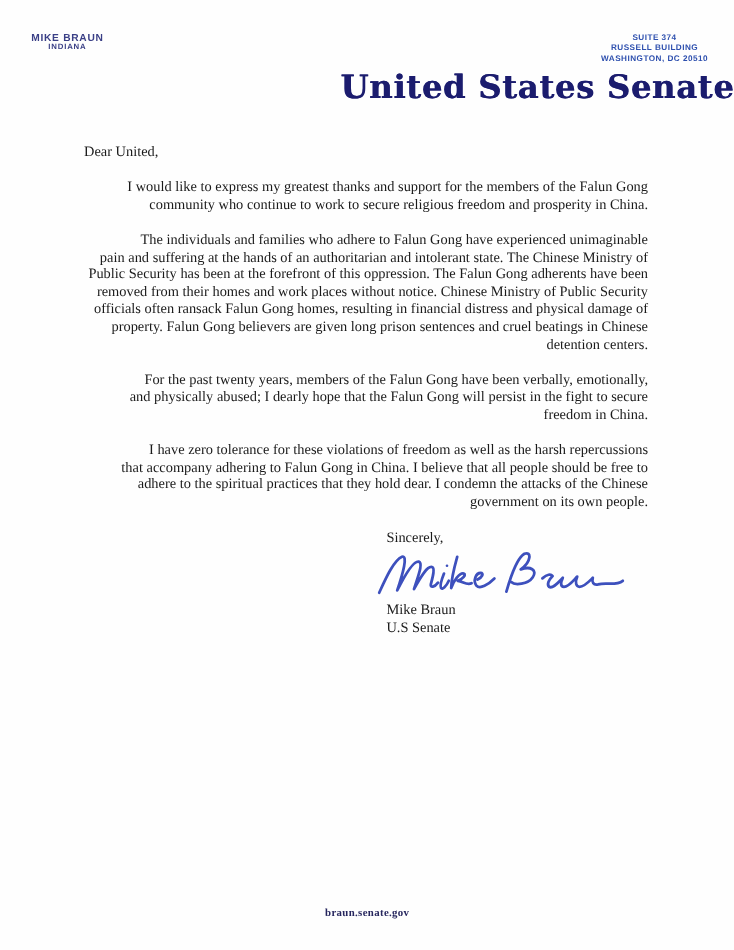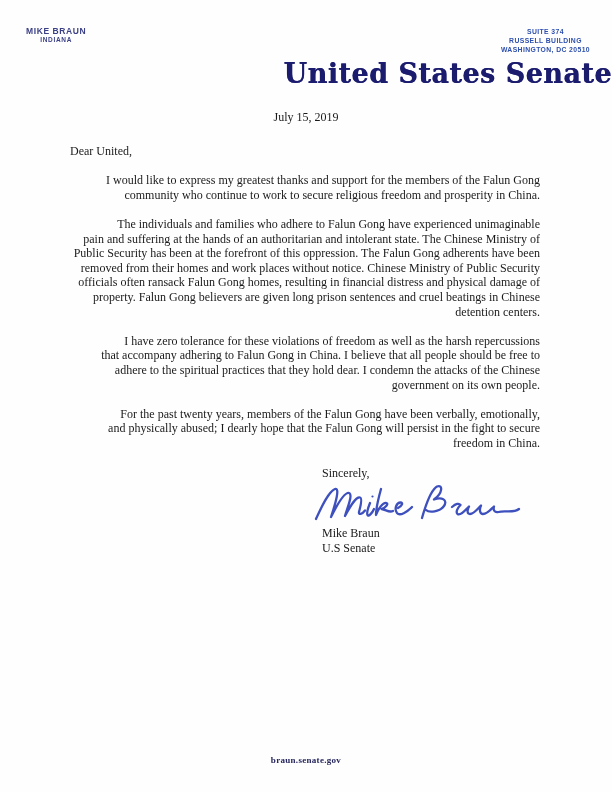--- a/index.html
+++ b/index.html
@@ -55,28 +55,27 @@
       <div class="sender-state">INDIANA</div>
     </div>
     <div class="address-block">
       <div>SUITE 374</div>
       <div>RUSSELL BUILDING</div>
       <div>WASHINGTON, DC 20510</div>
     </div>
     <div class="masthead">United States Senate</div>
   </div>
 
-  <div class="date">July 15, 2019</div>
 
   <div class="body">
     <p class="salutation">Dear United,</p>
     <p class="para">I would like to express my greatest thanks and support for the members of the Falun Gong community who continue to work to secure religious freedom and prosperity in China.</p>
     <p class="para">The individuals and families who adhere to Falun Gong have experienced unimaginable pain and suffering at the hands of an authoritarian and intolerant state. The Chinese Ministry of Public Security has been at the forefront of this oppression. The Falun Gong adherents have been removed from their homes and work places without notice. Chinese Ministry of Public Security officials often ransack Falun Gong homes, resulting in financial distress and physical damage of property. Falun Gong believers are given long prison sentences and cruel beatings in Chinese detention centers.</p>
+    <p class="para">For the past twenty years, members of the Falun Gong have been verbally, emotionally, and physically abused; I dearly hope that the Falun Gong will persist in the fight to secure freedom in China.</p>
     <p class="para">I have zero tolerance for these violations of freedom as well as the harsh repercussions that accompany adhering to Falun Gong in China. I believe that all people should be free to adhere to the spiritual practices that they hold dear. I condemn the attacks of the Chinese government on its own people.</p>
-    <p class="para">For the past twenty years, members of the Falun Gong have been verbally, emotionally, and physically abused; I dearly hope that the Falun Gong will persist in the fight to secure freedom in China.</p>
 
     <div class="closing-block">
       <div class="closing">Sincerely,</div>
       <div class="signature-wrap" title="Mike Braun">
         <svg width="210" height="44" viewBox="0 0 210 44">
           <g fill="none" stroke="#3d50bd" stroke-width="2.3" stroke-linecap="round" stroke-linejoin="round">
 
             <path d="M4,37 C9,26 16,10 23,7 C28,5.5 24,20 19,35 C26,21 33,10 37,11 C41,12.3 36,24 33,34 C39,23 44,14.5 48,15.5 C51,16.4 48,26 47,30 C46.5,33 50,32.5 53,28.5"></path>
 
             <path d="M58,21 C56,26 54.5,31 55.5,33 C56.5,35 60,31.5 62,27"></path>

